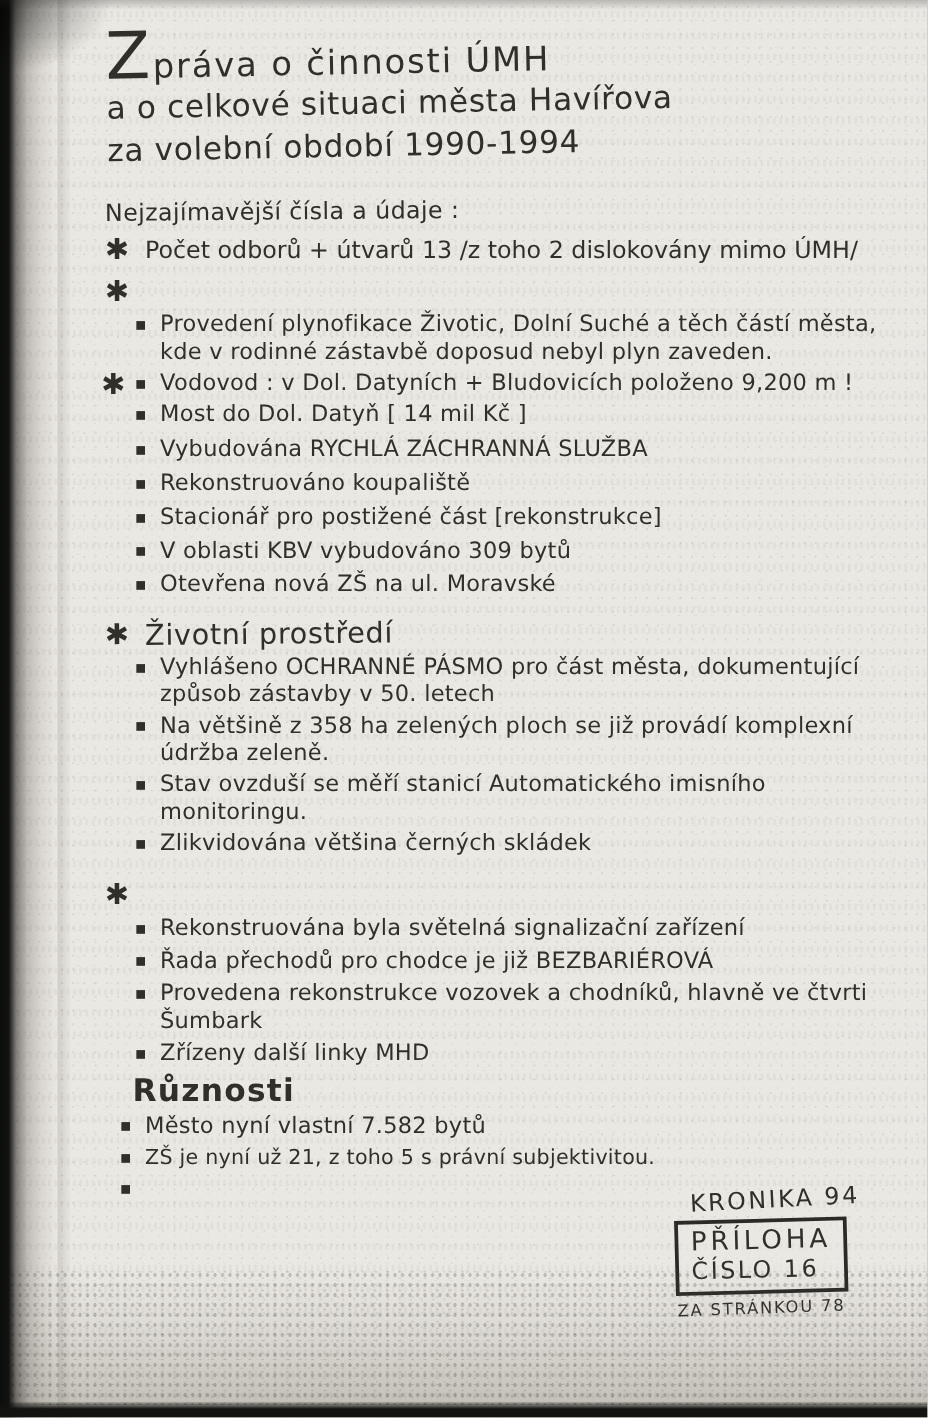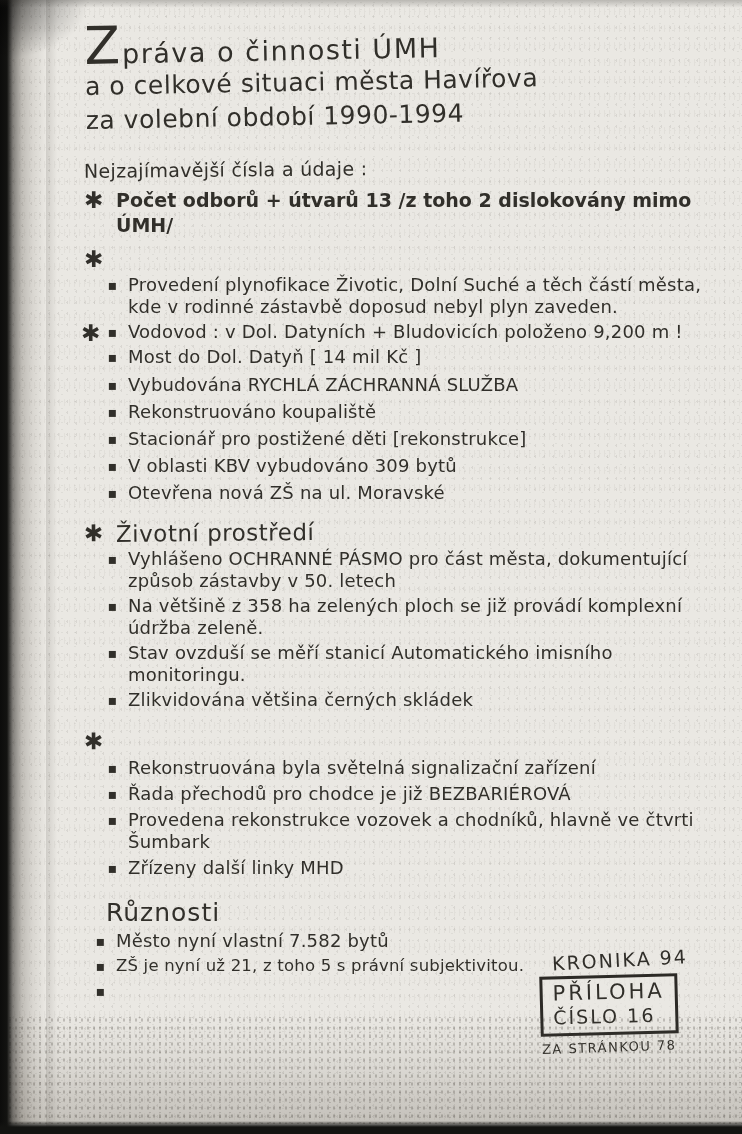--- a/index.html
+++ b/index.html
@@ -59,29 +59,29 @@
   .title{transform:rotate(-1.1deg);transform-origin:left top;}
   .t1{font-size:27px;letter-spacing:1.5px;line-height:40px;}
   .t1::first-letter{font-size:52px;letter-spacing:2px;}
   .t2{font-size:25px;letter-spacing:0.5px;line-height:32px;margin-top:-4px;}
   .t3{font-size:25px;letter-spacing:0.5px;line-height:32px;margin-top:2px;}
 
   .intro{margin-top:20px;font-size:19px;letter-spacing:0.3px;transform:rotate(-0.5deg);}
 
   .hrow{display:flex;align-items:flex-start;gap:10px;}
   .star{font-size:23px;line-height:24px;width:22px;flex:none;}
-  .h-plain{font-size:19px;line-height:25px;font-weight:bold;}
+  .h-plain{font-size:19px;line-height:25px;}
   .h-underline{font-size:19.5px;line-height:24px;font-weight:bold;border-bottom:2px dashed #312f2a;padding-bottom:1px;}
   .h-large{font-size:23px;line-height:27px;letter-spacing:0.5px;}
   .h-xlarge{font-size:25px;line-height:29px;letter-spacing:1px;}
   .s0{margin-top:9px;}
   .s1{margin-top:9px;}
   .s2{margin-top:14px;margin-bottom:2px;transform:rotate(-0.6deg);}
   .s3{margin-top:16px;margin-bottom:6px;transform:rotate(-0.4deg);}
-  .s4{margin-top:19px;margin-bottom:2px;padding-left:22px;}
+  .s4{margin-top:4px;margin-bottom:2px;padding-left:22px;font-weight:bold;}
 
   .brow{display:flex;align-items:flex-start;gap:9px;padding-left:22px;position:relative;margin-top:3px;}
   .bullet{font-size:14px;line-height:22px;flex:none;width:13px;text-align:center;}
   .btext{font-size:18px;line-height:22px;letter-spacing:0.2px;}
   .mstar{position:absolute;left:-3px;top:1px;font-size:23px;line-height:22px;}
 
   .stamp{position:absolute;left:540px;top:948px;width:180px;}
   .kronika{font-size:19px;letter-spacing:2px;transform:rotate(-3deg);margin-left:12px;white-space:nowrap;}
   .stamp-box{display:inline-block;border:3px solid #2c2a26;padding:2px 10px 4px 10px;margin-top:5px;transform:rotate(-1.5deg);background:rgba(234,232,227,0.6);}
   .sb1{font-size:21px;letter-spacing:3px;line-height:25px;white-space:nowrap;}
@@ -127,21 +127,21 @@
     <div class="brow" style="margin-top:6px;">
       <span class="bullet">▪</span>
       <span class="btext">Vybudována RYCHLÁ ZÁCHRANNÁ SLUŽBA</span>
     </div>
     <div class="brow" style="margin-top:5px;">
       <span class="bullet">▪</span>
       <span class="btext">Rekonstruováno koupaliště</span>
     </div>
     <div class="brow" style="margin-top:5px;">
       <span class="bullet">▪</span>
-      <span class="btext">Stacionář pro postižené děti [rekonstrukce]</span>
+      <span class="btext">Stacionář pro postižené část [rekonstrukce]</span>
     </div>
     <div class="brow" style="margin-top:5px;">
       <span class="bullet">▪</span>
       <span class="btext">V oblasti KBV vybudováno 309 bytů</span>
     </div>
     <div class="brow" style="margin-top:5px;">
       <span class="bullet">▪</span>
       <span class="btext">Otevřena nová ZŠ na ul. Moravské</span>
     </div>
 

